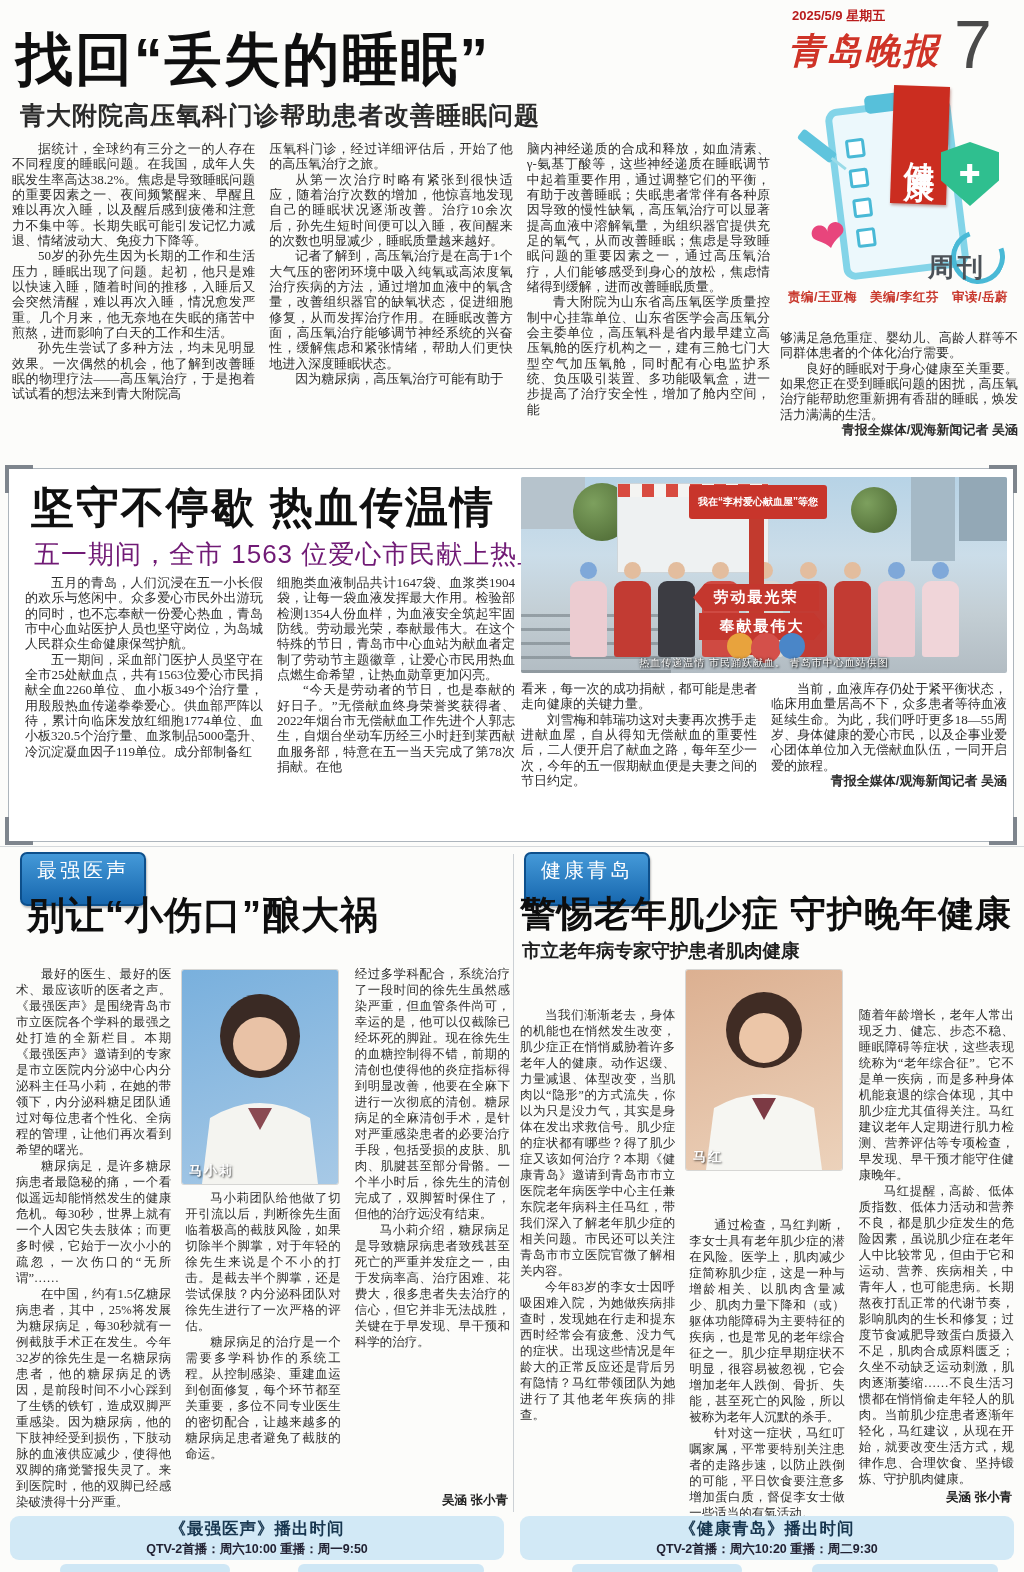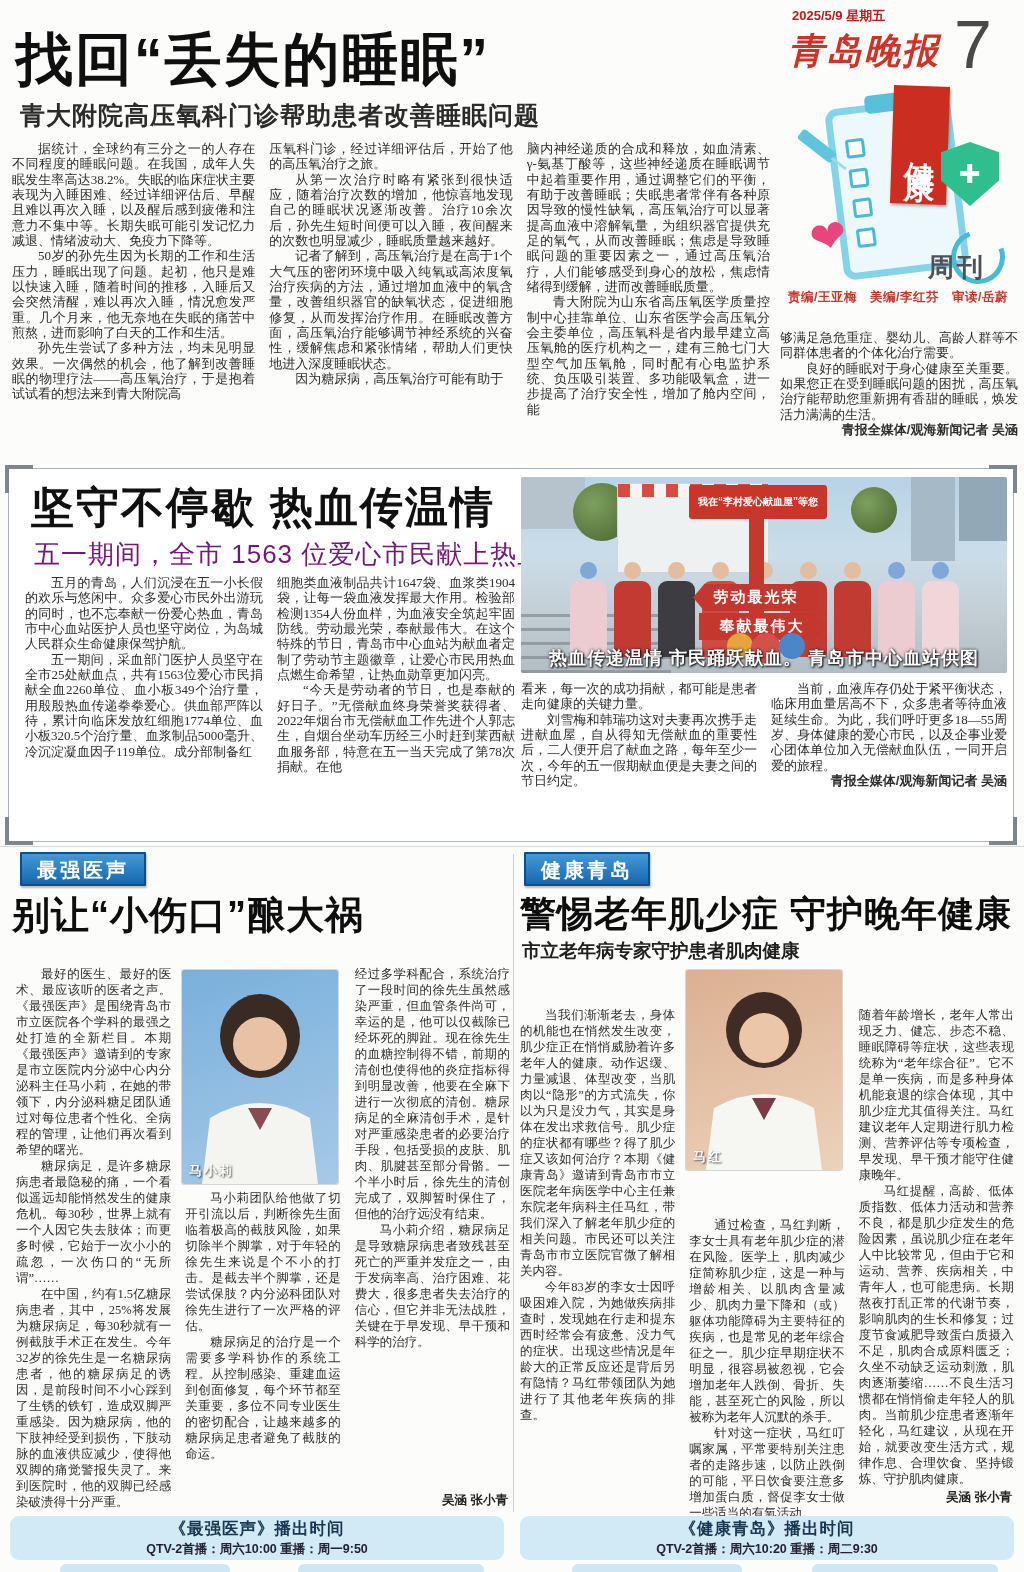--- a/index.html
+++ b/index.html
@@ -56,26 +56,26 @@
   .person .hd{width:17px;height:17px;border-radius:50%;background:#e3bd9e;}
   .person .bd{width:100%;height:76px;border-radius:9px 9px 3px 3px;margin-top:2px;}
   .post{position:absolute;left:228px;top:10px;width:15px;height:168px;background:#c23a2e;}
   .signtop{position:absolute;left:168px;top:8px;width:138px;height:34px;background:#c8352b;color:#fff;
            font-size:10px;font-weight:700;display:flex;align-items:center;justify-content:center;text-align:center;border-radius:3px;line-height:1.2;}
   .sign{position:absolute;height:27px;background:#c4372e;color:#fff;font-size:15px;font-weight:900;
         display:flex;align-items:center;justify-content:center;letter-spacing:2px;}
   .sign.s1{left:172px;top:107px;width:126px;clip-path:polygon(0 50%,9% 0,100% 0,100% 100%,9% 100%);}
   .sign.s2{left:178px;top:136px;width:126px;clip-path:polygon(0 0,91% 0,100% 50%,91% 100%,0 100%);}
   .mascot{position:absolute;border-radius:50%;}
-  .caption{position:absolute;left:0;right:0;bottom:3px;text-align:center;color:#fff;font-size:18px;font-weight:700;
+  .caption{position:absolute;left:0;right:0;bottom:3px;text-align:center;color:#fff;font-size:10px;font-weight:400;
            text-shadow:0 0 3px #222,1px 1px 2px #000;letter-spacing:1px;}
   
   .rule-h{position:absolute;left:0;right:0;top:846px;height:1px;background:#d4d8db;}
   .rule-v{position:absolute;left:513px;top:854px;width:1px;height:658px;background:#ccd1d5;}
-  .badge{display:inline-block;padding:3px 15px 0;background:linear-gradient(#4499d8,#1767ae);border:2px solid #0d4f8b;border-radius:1px;color:#fff;font-size:20px;font-weight:700;letter-spacing:3px;font-family:"Liberation Serif",serif;box-shadow:1px 2px 2px rgba(0,0,0,.25);}
+  .badge{display:inline-block;padding:3px 15px 20px;background:linear-gradient(#4499d8,#1767ae);border:2px solid #0d4f8b;border-radius:7px;color:#fff;font-size:20px;font-weight:400;letter-spacing:3px;font-family:"Liberation Serif",serif;box-shadow:1px 2px 2px rgba(0,0,0,.25);}
   .h3{font-size:38px;font-weight:900;color:#0e0e0e;letter-spacing:1px;}
   .h3sub{font-size:18.5px;font-weight:600;color:#202020;}
   .b3{font-family:"Liberation Serif","DejaVu Serif",serif;font-size:12.5px;line-height:1.28;color:#2e2e2e;}
   .docphoto{position:absolute;border-radius:2px;overflow:hidden;box-shadow:0 0 0 1px rgba(0,0,0,.15);}
   .doclabel{position:absolute;left:7px;bottom:4px;color:#fff;font-size:13px;font-weight:700;text-shadow:1px 1px 2px rgba(0,0,0,.7);letter-spacing:2px;}
   .byl{font-size:12.5px;font-weight:700;text-align:right;}
   
   .bar{position:absolute;top:1516px;width:494px;height:44px;background:#d2e9f6;border-radius:9px;
        display:flex;flex-direction:column;align-items:center;justify-content:center;gap:1px;}
   .bar .t{font-size:16.5px;font-weight:900;color:#17364f;font-family:"Liberation Serif",serif;letter-spacing:1px;}
@@ -115,21 +115,21 @@
     <div class="shield">✚</div>
     <div class="heart">❤</div>
     <div class="steth"></div>
   </div>
   <div class="abs weekly" style="left:928px;top:250px;">周刊</div>
 
   <div class="abs credits" style="left:775px;top:289px;width:246px;">责编/王亚梅　美编/李红芬　审读/岳蔚</div>
 
   <div class="abs a1 news cols" style="left:12px;top:141px;width:758px;height:322px;">
     <div>
-        <p class="ind">据统计，全球约有三分之一的人存在不同程度的睡眠问题。在我国，成年人失眠发生率高达38.2%。失眠的临床症状主要表现为入睡困难、经过详细评估后、早醒且难以再次入睡，以及醒后感到疲倦和注意力不集中等。长期失眠可能引发记忆力减退、情绪波动大、免疫力下降等。</p>
+        <p class="ind">据统计，全球约有三分之一的人存在不同程度的睡眠问题。在我国，成年人失眠发生率高达38.2%。焦虑是导致睡眠问题的重要因素之一、夜间频繁醒来、早醒且难以再次入睡，以及醒后感到疲倦和注意力不集中等。长期失眠可能引发记忆力减退、情绪波动大、免疫力下降等。</p>
         <p class="ind">50岁的孙先生因为长期的工作和生活压力，睡眠出现了问题。起初，他只是难以快速入睡，随着时间的推移，入睡后又会突然清醒，难以再次入睡，情况愈发严重。几个月来，他无奈地在失眠的痛苦中煎熬，进而影响了白天的工作和生活。</p>
         <p class="ind">孙先生尝试了多种方法，均未见明显效果。一次偶然的机会，他了解到改善睡眠的物理疗法——高压氧治疗，于是抱着试试看的想法来到青大附院高</p>
       </div>
     <div>
         <p>压氧科门诊，经过详细评估后，开始了他的高压氧治疗之旅。</p>
         <p class="ind">从第一次治疗时略有紧张到很快适应，随着治疗次数的增加，他惊喜地发现自己的睡眠状况逐渐改善。治疗10余次后，孙先生短时间便可以入睡，夜间醒来的次数也明显减少，睡眠质量越来越好。</p>
         <p class="ind">记者了解到，高压氧治疗是在高于1个大气压的密闭环境中吸入纯氧或高浓度氧治疗疾病的方法，通过增加血液中的氧含量，改善组织器官的缺氧状态，促进细胞修复，从而发挥治疗作用。在睡眠改善方面，高压氧治疗能够调节神经系统的兴奋性，缓解焦虑和紧张情绪，帮助人们更快地进入深度睡眠状态。</p>
         <p class="ind">因为糖尿病，高压氧治疗可能有助于</p>
       </div>
     <div>
@@ -230,21 +230,21 @@
           <p class="ind">当前，血液库存仍处于紧平衡状态，临床用血量居高不下，众多患者等待血液延续生命。为此，我们呼吁更多18—55周岁、身体健康的爱心市民，以及企事业爱心团体单位加入无偿献血队伍，一同开启爱的旅程。</p>
           <p class="by">青报全媒体/观海新闻记者 吴涵</p>
         </div>
     </div>
   </div>
 
   <div class="rule-h"></div>
   <div class="rule-v"></div>
 
   <div class="abs badge" style="left:20px;top:852px;">最强医声</div>
-  <div class="abs h3" style="left:12px;top:890px;">别让“小伤口”酿大祸</div>
+  <div class="abs h3" style="left:27px;top:890px;">别让“小伤口”酿大祸</div>
 
   <div class="abs b3 news cols" style="left:16px;top:966px;width:494px;height:546px;">
     <div>
         <p class="ind">最好的医生、最好的医术、最应该听的医者之声。《最强医声》是围绕青岛市市立医院各个学科的最强之处打造的全新栏目。本期《最强医声》邀请到的专家是市立医院内分泌中心内分泌科主任马小莉，在她的带领下，内分泌科糖足团队通过对每位患者个性化、全病程的管理，让他们再次看到希望的曙光。</p>
         <p class="ind">糖尿病足，是许多糖尿病患者最隐秘的痛，一个看似遥远却能悄然发生的健康危机。每30秒，世界上就有一个人因它失去肢体；而更多时候，它始于一次小小的疏忽，一次伤口的“无所谓”……</p>
         <p class="ind">在中国，约有1.5亿糖尿病患者，其中，25%将发展为糖尿病足，每30秒就有一例截肢手术正在发生。今年32岁的徐先生是一名糖尿病患者，他的糖尿病足的诱因，是前段时间不小心踩到了生锈的铁钉，造成双脚严重感染。因为糖尿病，他的下肢神经受到损伤，下肢动脉的血液供应减少，使得他双脚的痛觉警报失灵了。来到医院时，他的双脚已经感染破溃得十分严重。</p>
       </div>
     <div style="padding-top:224px;">
         <p class="ind">马小莉团队给他做了切开引流以后，判断徐先生面临着极高的截肢风险，如果切除半个脚掌，对于年轻的徐先生来说是个不小的打击。是截去半个脚掌，还是尝试保肢？内分泌科团队对徐先生进行了一次严格的评估。</p>
         <p class="ind">糖尿病足的治疗是一个需要多学科协作的系统工程。从控制感染、重建血运到创面修复，每个环节都至关重要，多位不同专业医生的密切配合，让越来越多的糖尿病足患者避免了截肢的命运。</p>

